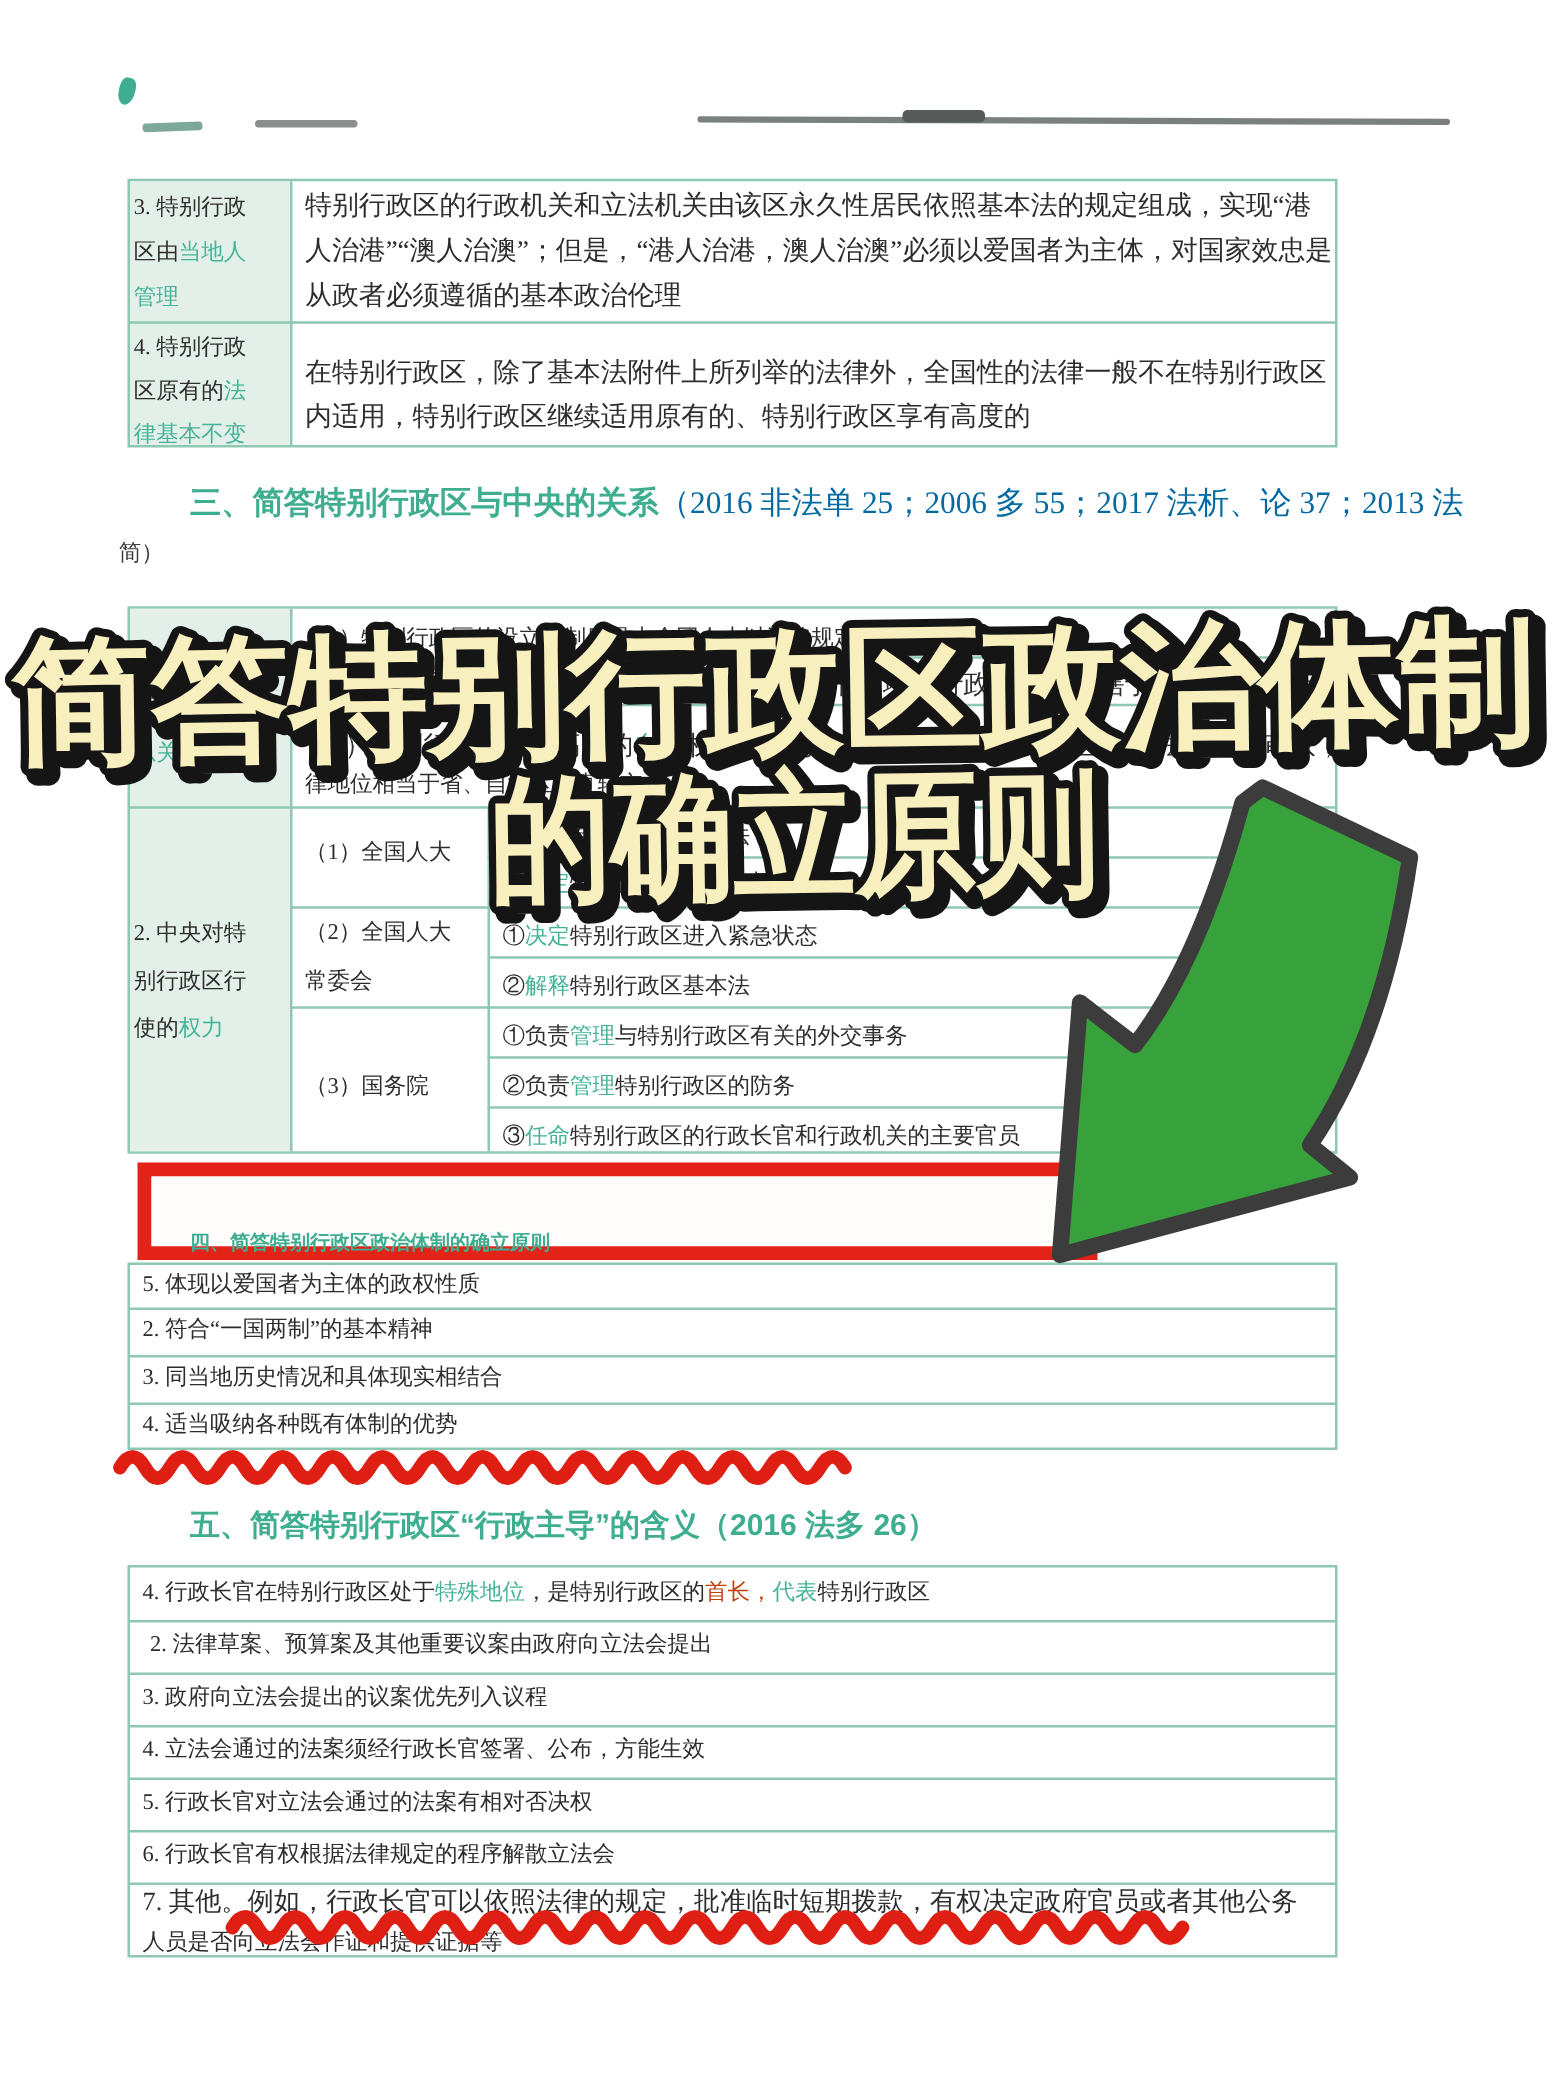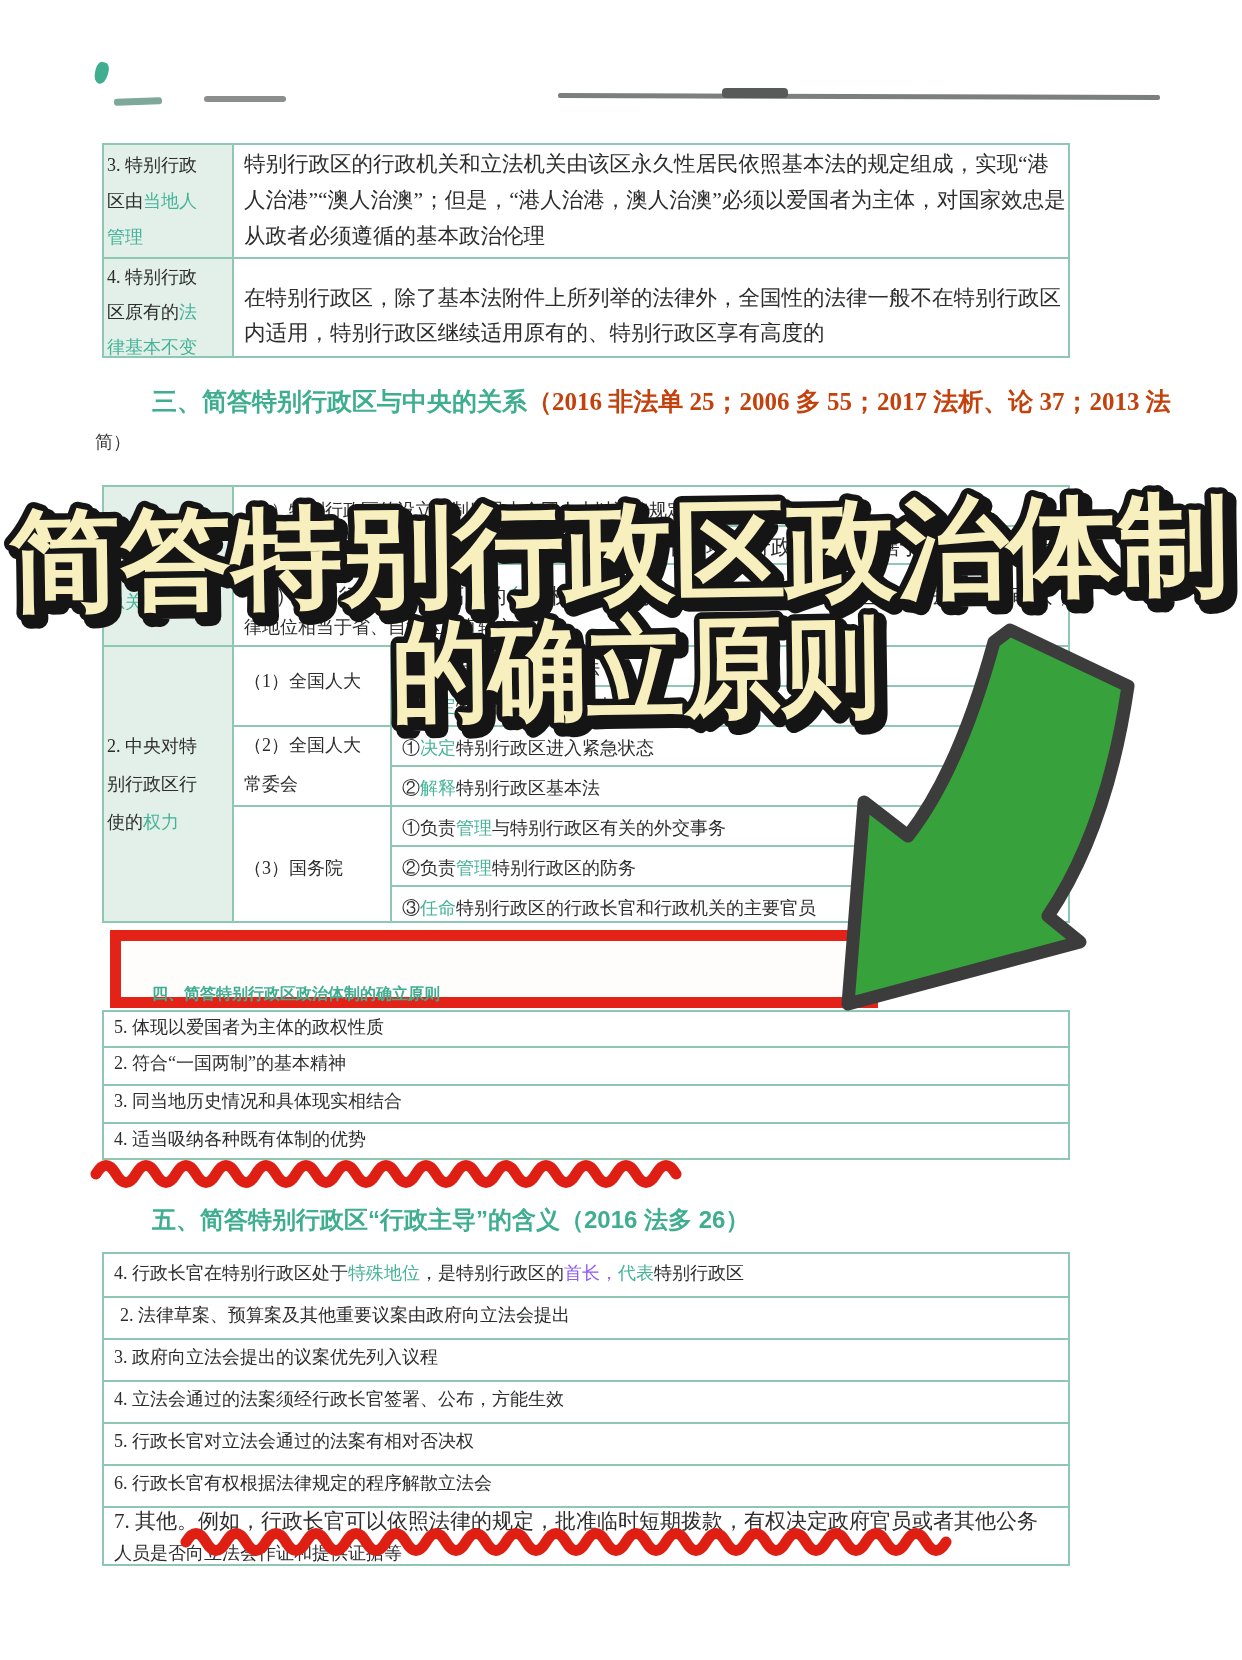--- a/index.html
+++ b/index.html
@@ -6,24 +6,24 @@
   body{position:relative;width:1242px;height:1660px;background:#ffffff;
        font-family:"Liberation Serif","DejaVu Serif",serif;color:#2d2d2d;overflow:hidden}
   .abs{position:absolute}
   .tbl{position:absolute;border:2px solid #8fc8b2;background:#fff;box-sizing:border-box}
   .hl{position:absolute;height:2px;background:#8fc8b2}
   .vl{position:absolute;width:2px;background:#8fc8b2}
   .cellbg{position:absolute;background:#e2f0e9}
   .line{position:absolute;font-size:18px;line-height:36px;white-space:nowrap}
   .wrap{white-space:normal}
   .g{color:#45b397}
-  .rd{color:#8b5cf6}
+  .rd{color:#c2410c}
   .heading{position:absolute;font-family:"Liberation Sans","DejaVu Sans",sans-serif;
            font-weight:bold;color:#3fae90;font-size:25px;white-space:nowrap}
-  .refblack{color:#c2410c;font-weight:bold;font-family:"Liberation Serif","DejaVu Serif",serif}
+  .refblack{color:#0369a1;font-weight:normal;font-family:"Liberation Serif","DejaVu Serif",serif}
   .redbox{position:absolute;border:11px solid #e42318;background:#fffdfb;box-sizing:border-box}
   .squig{position:absolute;pointer-events:none}
   .mark{position:absolute}
   svg text{font-family:"Liberation Sans","DejaVu Sans",sans-serif;font-weight:bold}
 </style>
 </head>
 <body>
 
 <div class="mark" style="left:95px;top:62px;width:13px;height:22px;background:#3fae90;border-radius:45% 45% 60% 60%;transform:rotate(14deg)"></div>
 <div class="mark" style="left:112px;top:306px;width:0;height:0"></div>

